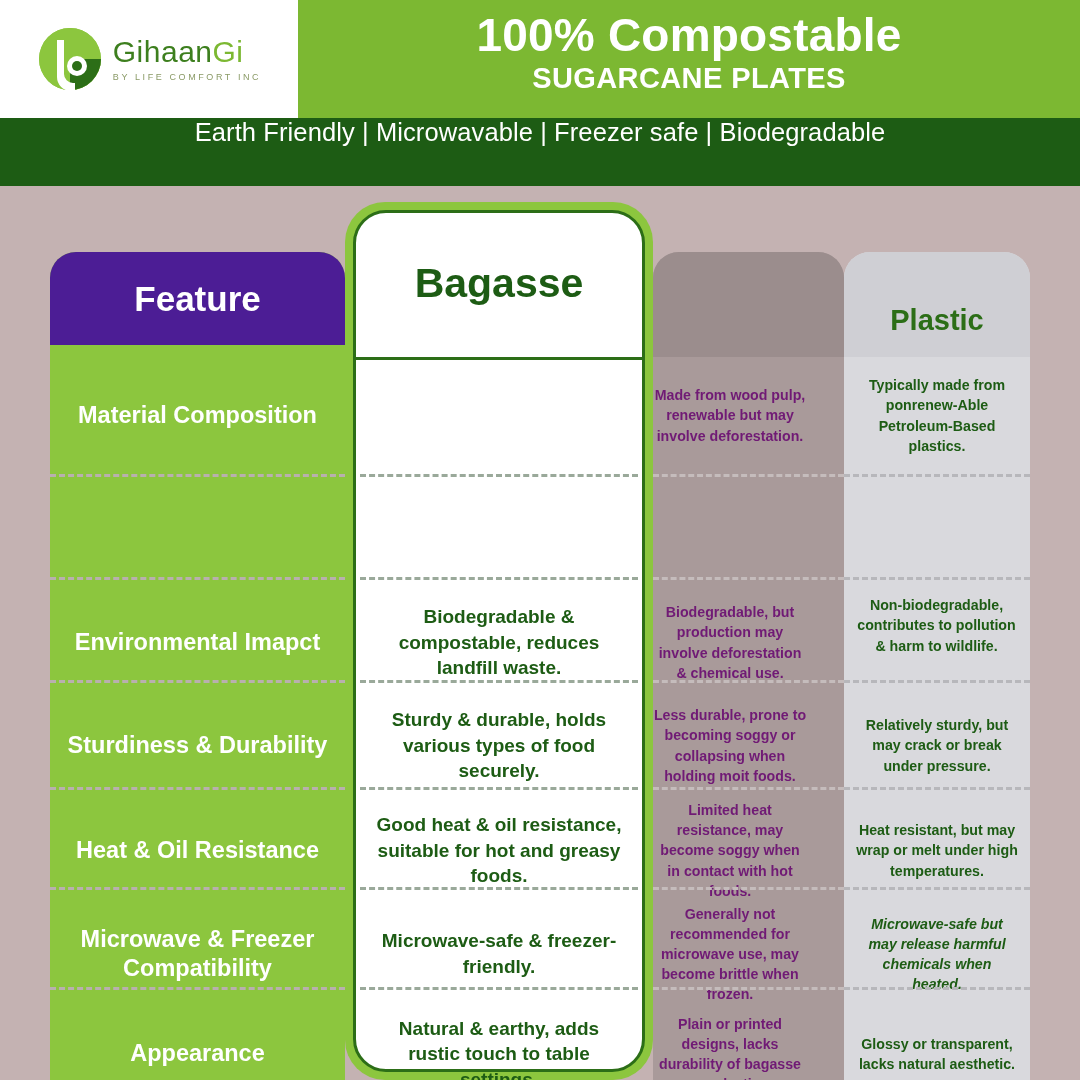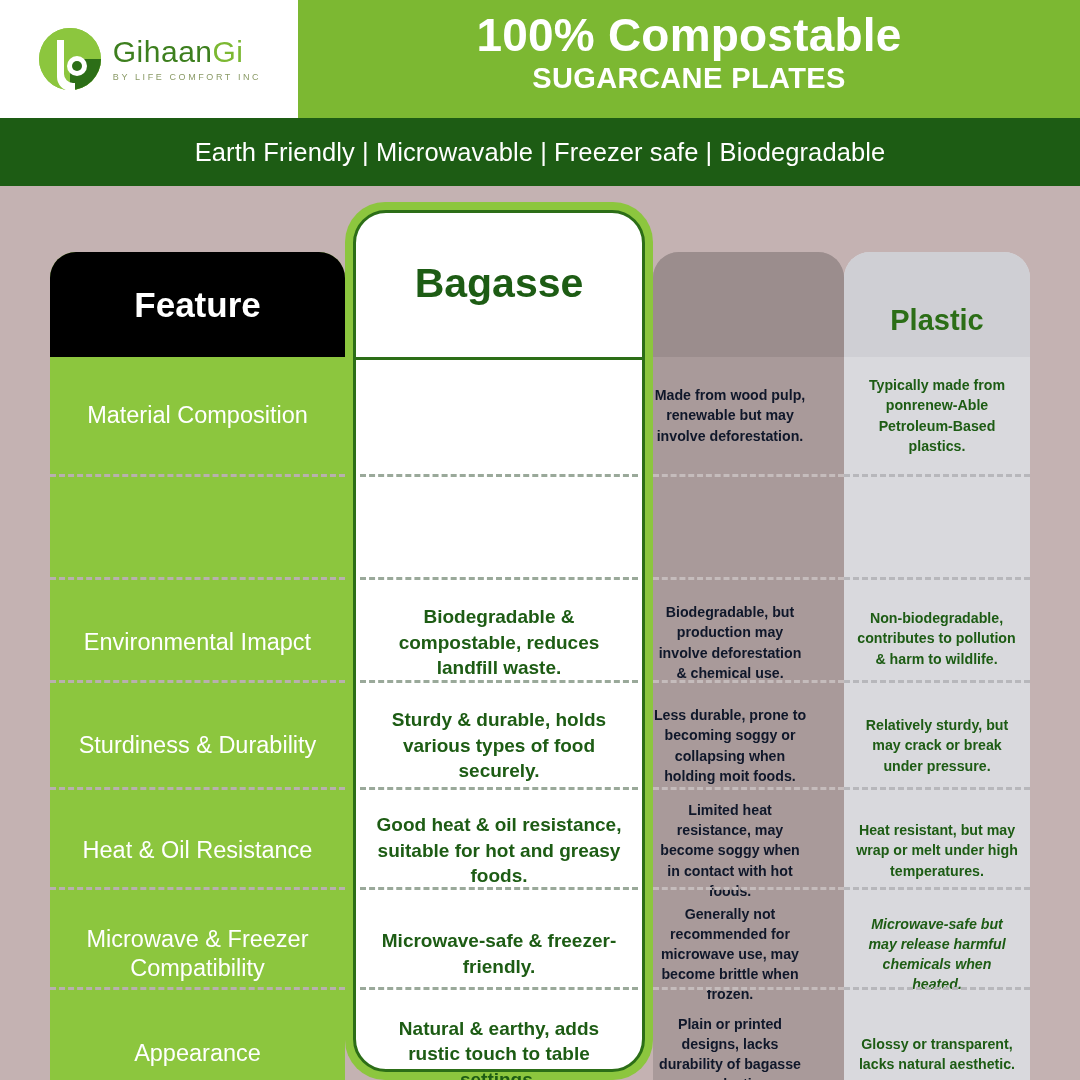--- a/index.html
+++ b/index.html
@@ -50,43 +50,43 @@
     letter-spacing: .2px;
   }
   .header-sub {
     font-size: 29px; font-weight: bold; letter-spacing: .4px;
     margin-top: 2px;
   }
   .subheader-band {
     position: absolute; top: 118px; left: 0;
     width: 1080px; height: 68px;
     background: #1d5c14;
-    display: flex; align-items: center; justify-content: center;
+    display: flex; align-items: flex-start; justify-content: center;
   }
   .subheader-text {
     color: #ffffff; font-size: 25.5px; letter-spacing: .1px;
   }
 
   
   .table-area {
     position: absolute;
     top: 186px; left: 0; width: 1080px; height: 894px;
   }
 
   
   .col-bg { position: absolute; }
   .col-feature {
     left: 50px; top: 66px; width: 295px; height: 828px;
     background: #8cc63e;
     border-top-left-radius: 26px; border-top-right-radius: 26px;
   }
   .col-feature-head {
     position: absolute; left: 50px; top: 66px;
-    width: 295px; height: 105px;
-    background: #000000;
+    width: 295px; height: 93px;
+    background: #4c1d95;
     border-top-left-radius: 26px; border-top-right-radius: 26px;
     display: flex; align-items: center; justify-content: center;
   }
   .col-paper {
     left: 653px; top: 66px; width: 191px; height: 828px;
     background: #a99a9a;
     border-top-left-radius: 26px; border-top-right-radius: 26px;
   }
   .col-paper-head {
     position: absolute; left: 653px; top: 66px; width: 191px; height: 105px;
@@ -147,31 +147,31 @@
     position: relative;
     display: flex; align-items: stretch;
   }
   .cell {
     position: absolute;
     display: flex; align-items: center; justify-content: center;
     text-align: center;
   }
   .cell-feature {
     left: 50px; width: 295px;
-    color: #ffffff; font-size: 23.5px; font-weight: normal;
+    color: #ffffff; font-size: 23.5px; font-weight: bold;
     line-height: 1.25; padding: 0 8px;
   }
   .cell-bagasse {
     left: 353px; width: 292px;
     color: #1d5c14; font-size: 19px; font-weight: bold;
     line-height: 1.35; padding: 0 20px;
   }
   .cell-paper {
     left: 653px; width: 154px;
-    color: #0f172a; font-size: 14.2px; font-weight: bold;
+    color: #701a75; font-size: 14.2px; font-weight: bold;
     line-height: 1.42; padding: 0 0;
   }
   .cell-plastic {
     left: 844px; width: 186px;
     color: #1d5c14; font-size: 14.2px; font-weight: bold;
     line-height: 1.42; padding: 0 12px;
   }
 
   
   .sep { position: absolute; height: 0; }
@@ -253,21 +253,21 @@
       </div>
       <div class="sep sep-left" style="top:117px;"></div>
       <div class="sep sep-bag" style="top:117px;"></div>
       <div class="sep sep-pap" style="top:117px;"></div>
       <div class="sep sep-pla" style="top:117px;"></div>
 
       <div class="row">
         <div class="cell cell-feature" style="top:117px;height:103px;">Environmental Imapct</div>
         <div class="cell cell-bagasse" style="top:117px;height:103px;">Biodegradable &amp; compostable, reduces landfill waste.</div>
         <div class="cell cell-paper" style="top:117px;height:103px;">Biodegradable, but production may involve deforestation &amp; chemical use.</div>
-        <div class="cell cell-plastic" style="top:113px;height:103px;padding-left:11px;">Non-biodegradable, contributes to pollution &amp; harm to wildlife.</div>
+        <div class="cell cell-plastic" style="top:100px;height:103px;padding-left:11px;">Non-biodegradable, contributes to pollution &amp; harm to wildlife.</div>
       </div>
       <div class="sep sep-left" style="top:220px;"></div>
       <div class="sep sep-bag" style="top:220px;"></div>
       <div class="sep sep-pap" style="top:220px;"></div>
       <div class="sep sep-pla" style="top:220px;"></div>
 
       <div class="row">
         <div class="cell cell-feature" style="top:220px;height:103px;">Sturdiness &amp; Durability</div>
         <div class="cell cell-bagasse" style="top:220px;height:103px;">Sturdy &amp; durable, holds various types of food securely.</div>
         <div class="cell cell-paper" style="top:220px;height:103px;">Less durable, prone to becoming soggy or collapsing when holding moit foods.</div>

